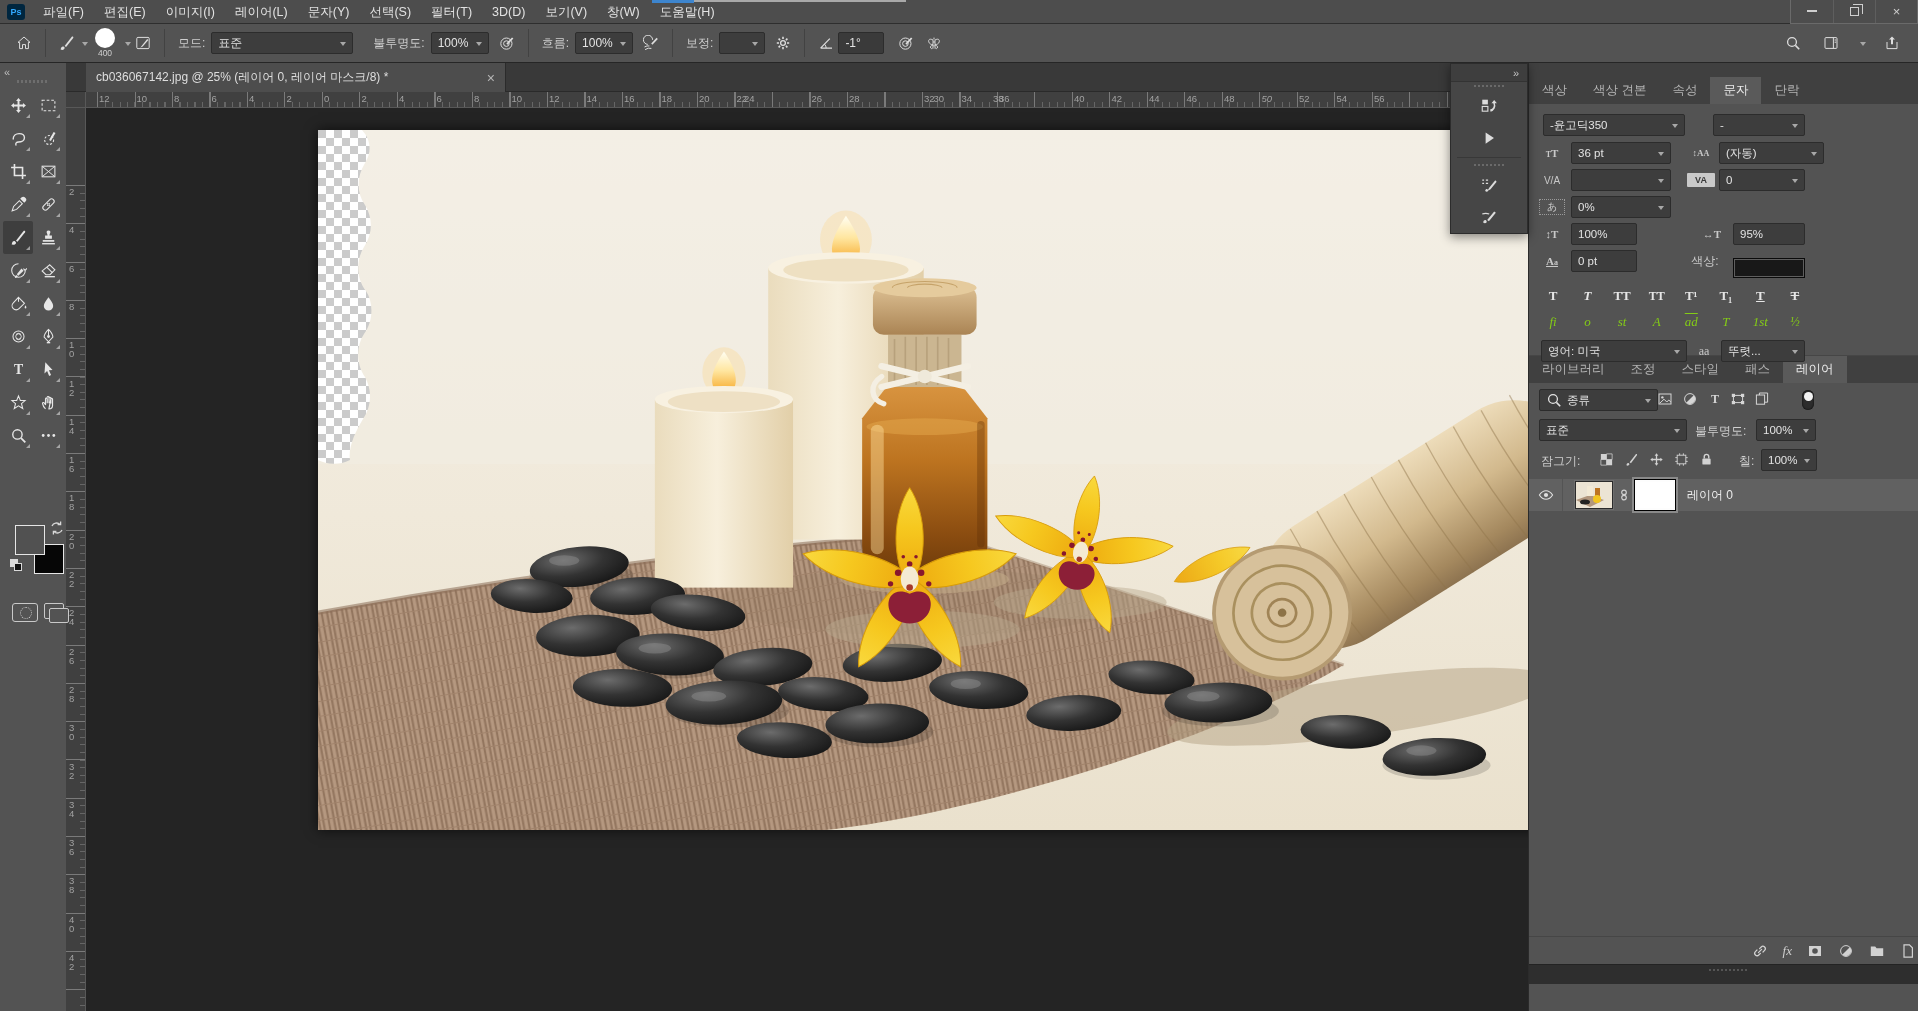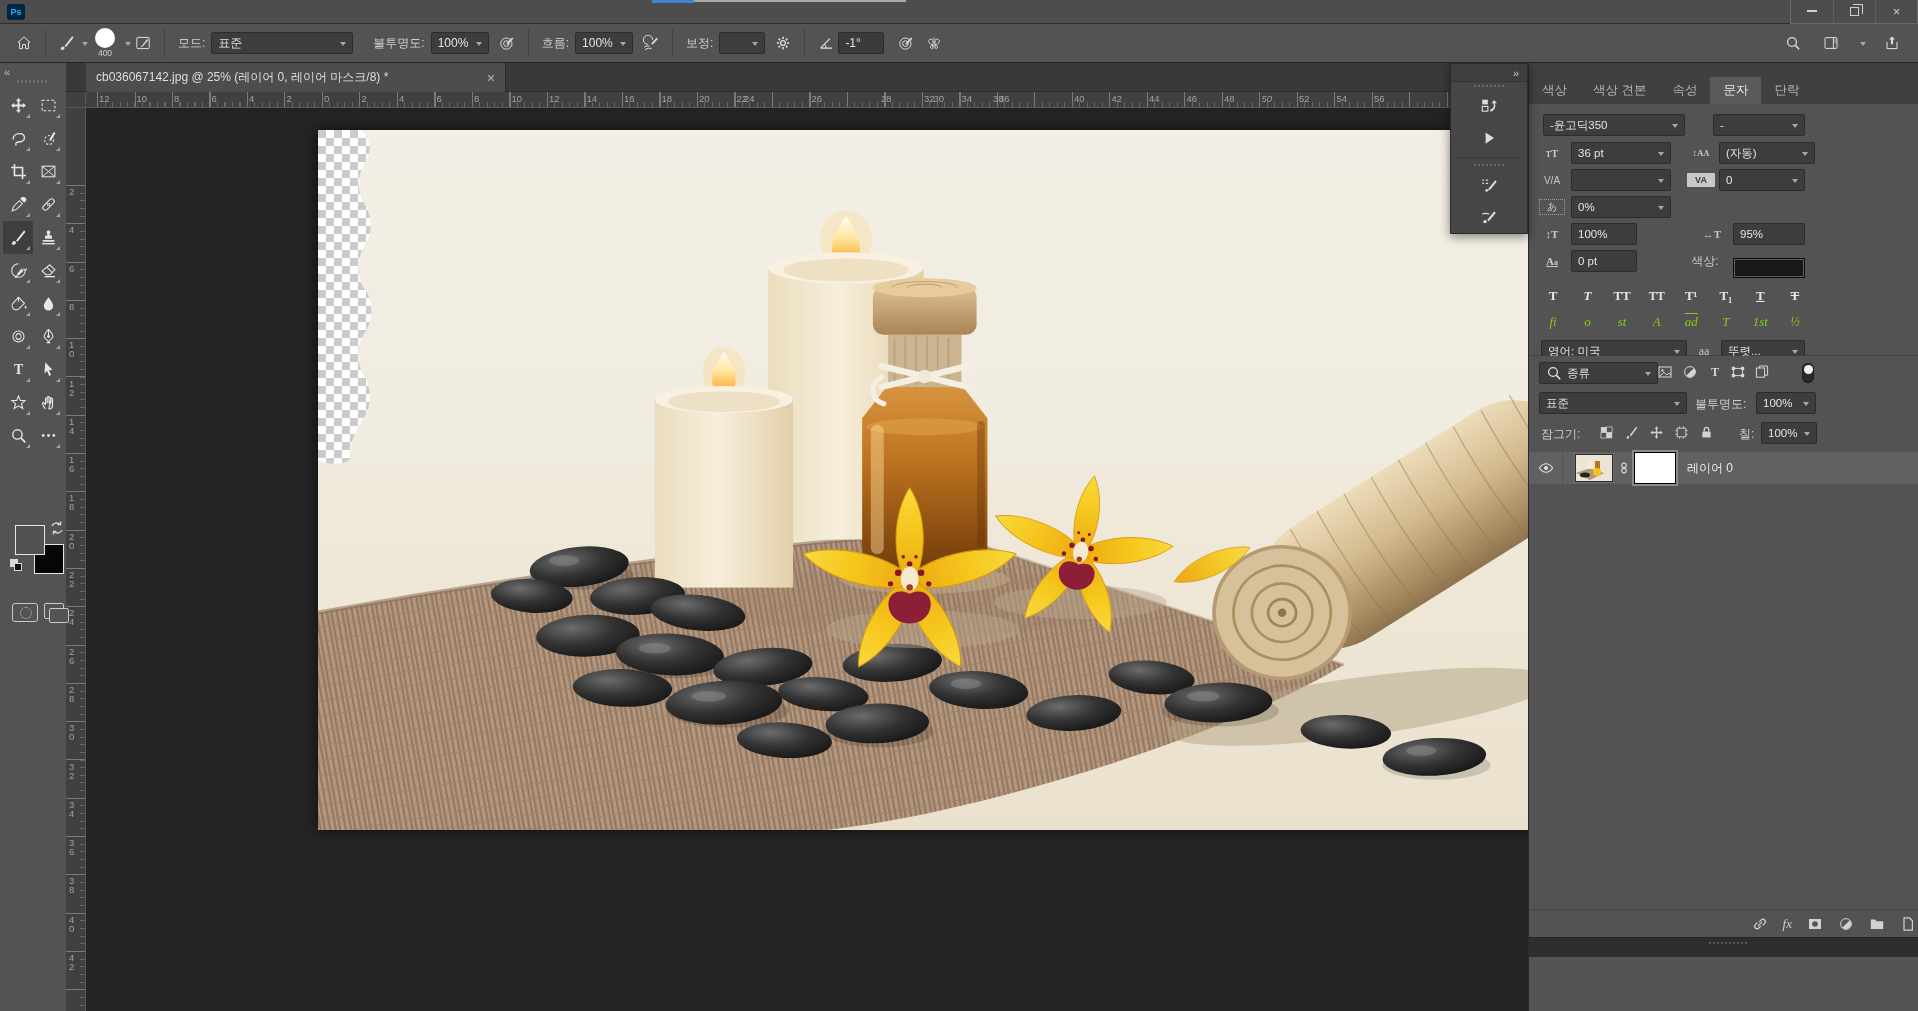--- a/index.html
+++ b/index.html
@@ -119,20 +119,33 @@
   #layers-bottom{position:absolute;left:0;bottom:20px;right:0;height:28px;border-top:1px solid #464646;display:flex;align-items:center;justify-content:flex-end;gap:15px;padding-right:2px;overflow:hidden;color:#cfcfcf}
   #dock-strip{position:absolute;left:0;bottom:0;right:0;height:20px;background:#2e2e2e;border-top:1px solid #232323}
   #dock-strip i{position:absolute;left:180px;top:4px;width:40px;height:2px;background:repeating-linear-gradient(90deg,#555 0 2px,transparent 2px 4px)}
   .fx-text{font-style:italic;font-family:"Liberation Serif",serif;font-size:13px;color:#cfcfcf}
 </style>
 </head>
 <body>
 
 <div id="titlebar">
   <div id="ps-logo">Ps</div>
+  <div id="menubar" style="display: flex;">
+      <div class="menu-item">파일(F)</div>
+      <div class="menu-item">편집(E)</div>
+      <div class="menu-item">이미지(I)</div>
+      <div class="menu-item">레이어(L)</div>
+      <div class="menu-item">문자(Y)</div>
+      <div class="menu-item">선택(S)</div>
+      <div class="menu-item">필터(T)</div>
+      <div class="menu-item">3D(D)</div>
+      <div class="menu-item">보기(V)</div>
+      <div class="menu-item">창(W)</div>
+      <div class="menu-item">도움말(H)</div>
+    </div>
   <div id="accent-blue"></div>
   <div id="accent-line"></div>
   <div id="win-controls">
     <div class="wbtn">
         <span class="glyph-min"></span>
       </div>
     <div class="wbtn">
         <span class="glyph-restore"></span>
       </div>
     <div class="wbtn">
@@ -480,21 +493,21 @@
     <span class="rnum-t" style="left: 386px;">8</span>
     <span class="rnum-t" style="left: 423.5px;">10</span>
     <span class="rnum-t" style="left: 461px;">12</span>
     <span class="rnum-t" style="left: 498.5px;">14</span>
     <span class="rnum-t" style="left: 536px;">16</span>
     <span class="rnum-t" style="left: 573.5px;">18</span>
     <span class="rnum-t" style="left: 611px;">20</span>
     <span class="rnum-t" style="left: 648.5px;">22</span>
     <span class="rnum-t" style="left: 656px;">24</span>
     <span class="rnum-t" style="left: 723.5px;">26</span>
-    <span class="rnum-t" style="left: 761px; padding-left: 32px;">28</span>
+    <span class="rnum-t" style="left: 761px;">28</span>
     <span class="rnum-t" style="left: 798.5px; margin-left: 47px;">30</span>
     <span class="rnum-t" style="left: 836px;">32</span>
     <span class="rnum-t" style="left: 873.5px;">34</span>
     <span class="rnum-t" style="left: 911px;">36</span>
     <span class="rnum-t" style="left: 905px;">38</span>
     <span class="rnum-t" style="left: 986px;">40</span>
     <span class="rnum-t" style="left: 1023.5px;">42</span>
     <span class="rnum-t" style="left: 1061px;">44</span>
     <span class="rnum-t" style="left: 1098.5px;">46</span>
     <span class="rnum-t" style="left: 1136px;">48</span>
@@ -838,21 +851,21 @@
     <div class="cic" style="left:10px;top:38px">
         <span class="tglyph"><span class="tsub">T</span>T</span>
       </div>
     <div class="cfld" style="left:42px;top:38px;width:100px">
       <span>36 pt</span>
         <span class="caret"></span>
     </div>
     <div class="cic" style="left:158px;top:38px;width:28px">
         <span class="tglyph" style="font-size:9px">↕A<span class="tsub">A</span></span>
       </div>
-    <div class="cfld" style="left:190px;top:38px;width:96px">
+    <div class="cfld" style="left:190px;top:38px;width:105px">
       <span>(자동)</span>
         <span class="caret"></span>
     </div>
 
     <div class="cic" style="left:10px;top:65px">
         <span style="font-size:10px">V/A</span>
       </div>
     <div class="cfld" style="left:42px;top:65px;width:100px">
       <span></span>
         <span class="caret"></span>
@@ -916,20 +929,27 @@
       <span>영어: 미국</span>
         <span class="caret"></span>
     </div>
     <div class="cic" style="left:162px;top:236px;width:26px;font-size:12px;font-family:'Liberation Serif',serif">aa</div>
     <div class="cfld" style="left:192px;top:236px;width:84px">
       <span>뚜렷...</span>
         <span class="caret"></span>
     </div>
   </div>
 
+  <div class="tabbar" id="bottomtabs">
+      <div class="ptab">라이브러리</div>
+      <div class="ptab">조정</div>
+      <div class="ptab">스타일</div>
+      <div class="ptab">패스</div>
+      <div class="ptab active">레이어</div>
+    </div>
 
   <div id="layers-body">
     <div id="filter-row">
       <div class="cfld" id="filter-combo">
         <span class="ico" style="margin-right:5px">
             <svg width="16" height="16" viewBox="0 0 16 16">
               <circle cx="7" cy="7" r="4.4" fill="none" stroke="currentColor" stroke-width="1.3"></circle>
               <path d="M10.4 10.4 L14.2 14.2" stroke="currentColor" stroke-width="1.6"></path>
             </svg>
           </span>

